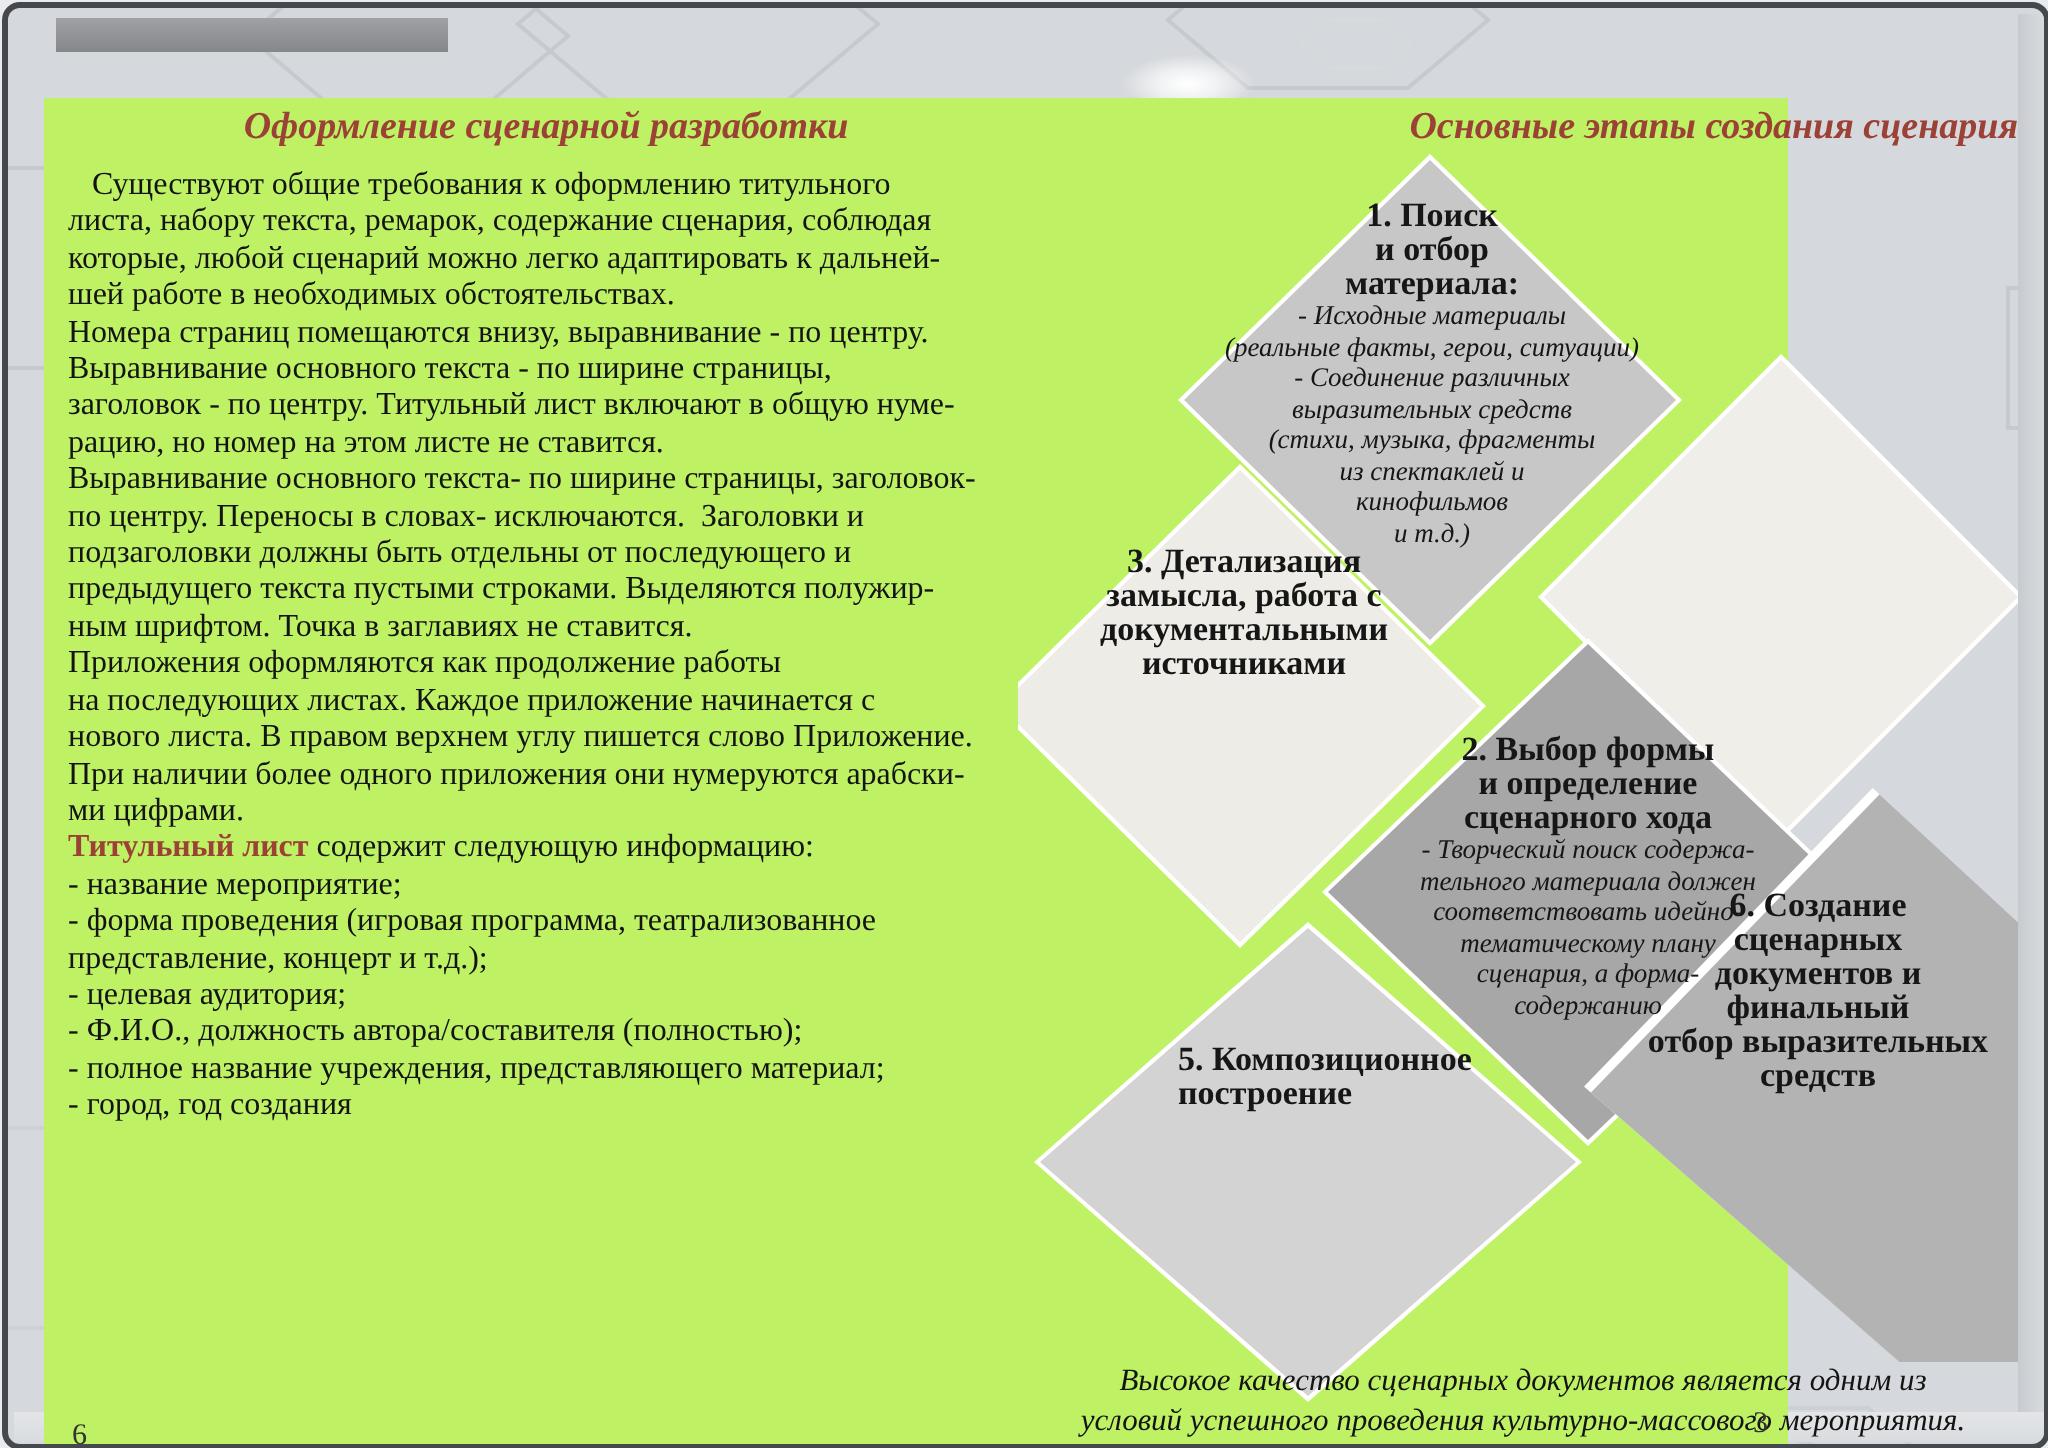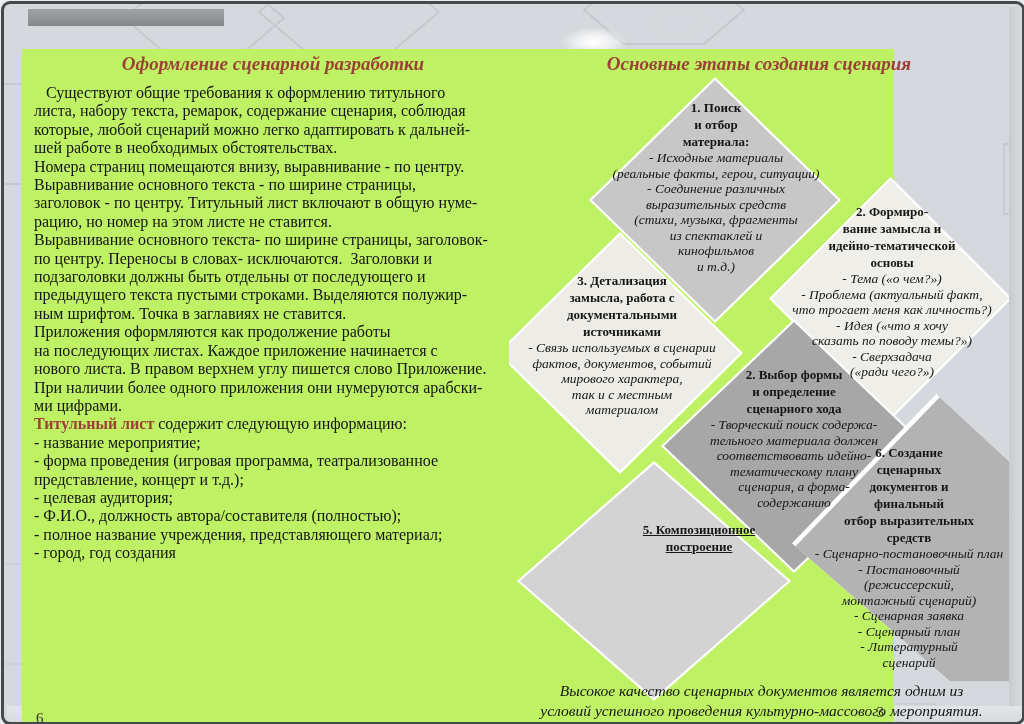--- a/index.html
+++ b/index.html
@@ -23,30 +23,30 @@
   .doc-title{font-size:19px;font-weight:bold;font-style:italic;color:#9c4136;text-align:center;margin:0 0 9px 0;}
   .body-text{font-size:16px;line-height:18.4px;}
   .body-text p{margin:0;white-space:pre-wrap;}
   .gap18{margin-top:18px;} .gap22{margin-top:22px;} .gap20{margin-top:20px;} .gap6{margin-top:6px;}
   .lead-red{color:#9c4136;font-weight:bold;}
   .pageno{position:absolute;font-size:15px;color:#333;}
   .pageno-left{left:14px;top:661px;}
   .pageno-right{right:10px;top:655px;}
   
   .diagram{position:absolute;left:487px;top:0;width:500px;height:679px;overflow:hidden;}
-  .diagram-title{position:absolute;left:0;top:4px;width:100%;text-align:center;
+  .diagram-title{position:absolute;left:0;top:4px;width:100%;text-align:right;
                  font-size:19px;font-weight:bold;font-style:italic;color:#9c4136;margin:0;}
   .shape{position:absolute;background:#fff;clip-path:polygon(50% 0,100% 50%,50% 100%,0 50%);}
   .shape .fill{position:absolute;inset:3px;clip-path:polygon(50% 0,100% 50%,50% 100%,0 50%);}
   .shape.pent{clip-path:polygon(65% 0,100% 25%,100% 100%,71% 100%,0 52%);}
   .shape.pent .fill{top:3px;left:3px;right:-4px;bottom:-4px;clip-path:polygon(65% 0,100% 25%,100% 100%,71% 100%,0 52%);}
   .stage-text{position:absolute;text-align:center;color:#161616;}
-  .stage-text .hd{font-weight:bold;font-size:13px;line-height:17px;white-space:pre-wrap;}
+  .stage-text .hd{font-weight:bold;font-size:17px;line-height:17px;white-space:pre-wrap;}
   .stage-text .bd{font-style:italic;font-size:13.5px;line-height:15.5px;white-space:pre-wrap;}
-  .stage-text.left-align{text-align:center;text-decoration:underline;}
+  .stage-text.left-align{text-align:left;}
   .diag-footer{position:absolute;left:5px;top:632px;width:495px;text-align:center;
                font-size:15.5px;line-height:20px;color:#141414;white-space:pre-wrap;margin:0;font-style:italic;}
 </style>
 </head>
 <body>
 
 <div class="frame">
 
   <svg class="hexes" viewBox="0 0 1024 724">
     <g fill="none" stroke="#c2c6cb" stroke-width="2" opacity="0.8">
@@ -136,43 +136,25 @@
 материала:</div>
         <div class="bd">- Исходные материалы
 (реальные факты, герои, ситуации)
 - Соединение различных
 выразительных средств
 (стихи, музыка, фрагменты
 из спектаклей и
 кинофильмов
 и т.д.)</div>
       </div>
-      <div class="stage-text" style="left:253px;top:154px;width:260px;">
-        <div class="hd">2. Формиро-
-вание замысла и
-идейно-тематической
-основы</div>
-        <div class="bd">- Тема («о чем?»)
-- Проблема (актуальный факт,
-что трогает меня как личность?)
-- Идея («что я хочу
-сказать по поводу темы?»)
-- Сверхзадача
-(«ради чего?»)</div>
-      </div>
       <div class="stage-text" style="left:-17px;top:223px;width:260px;">
         <div class="hd">3. Детализация
 замысла, работа с
 документальными
 источниками</div>
-        <div class="bd">- Связь используемых в сценарии
-фактов, документов, событий
-мирового характера,
-так и с местным
-материалом</div>
       </div>
       <div class="stage-text" style="left:155px;top:317px;width:260px;">
         <div class="hd">2. Выбор формы
 и определение
 сценарного хода</div>
         <div class="bd">- Творческий поиск содержа-
 тельного материала должен
 соответствовать идейно-
 тематическому плану
 сценария, а форма-
@@ -182,28 +164,20 @@
         <div class="hd">5. Композиционное
 построение</div>
       </div>
       <div class="stage-text" style="left:300px;top:395px;width:200px;">
         <div class="hd">6. Создание
 сценарных
 документов и
 финальный
 отбор выразительных
 средств</div>
-        <div class="bd">- Сценарно-постановочный план
-- Постановочный
-(режиссерский,
-монтажный сценарий)
-- Сценарная заявка
-- Сценарный план
-- Литературный
-сценарий</div>
       </div>
 
       <p class="diag-footer">Высокое качество сценарных документов является одним из
 условий успешного проведения культурно-массового мероприятия.</p>
     </div>
     <div class="pageno pageno-right">3</div>
 
   </div>
 </div>
 

